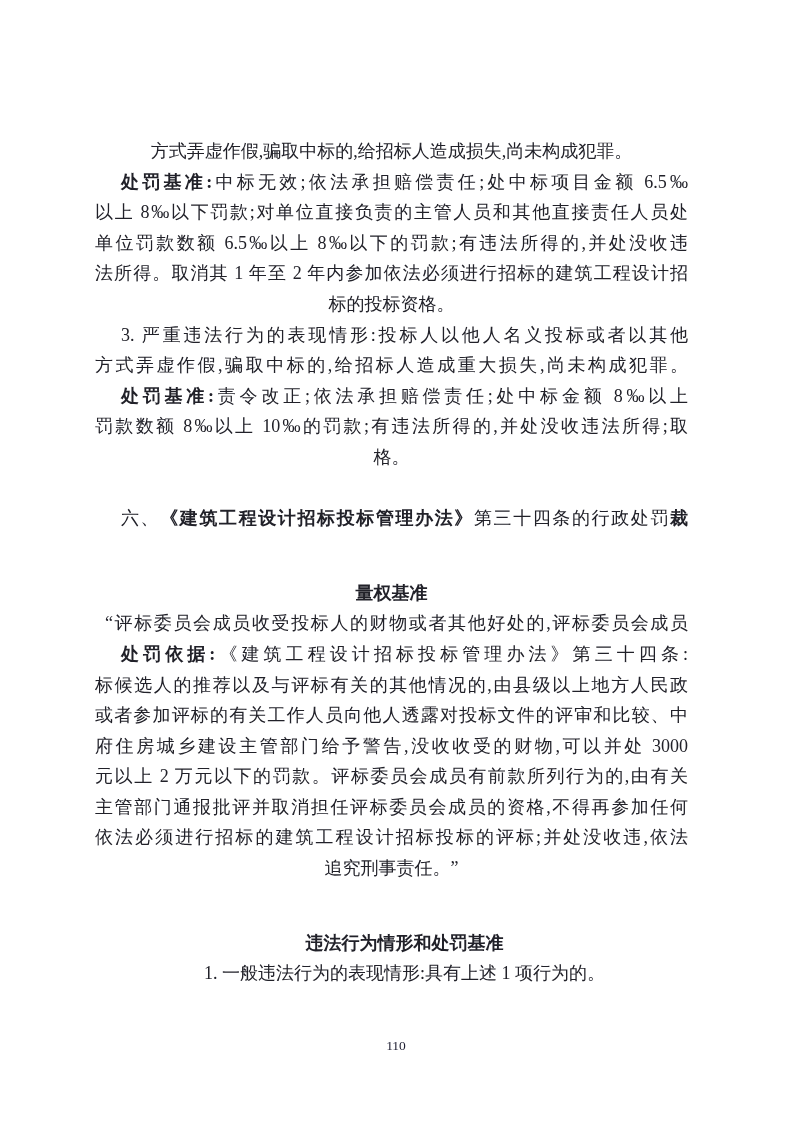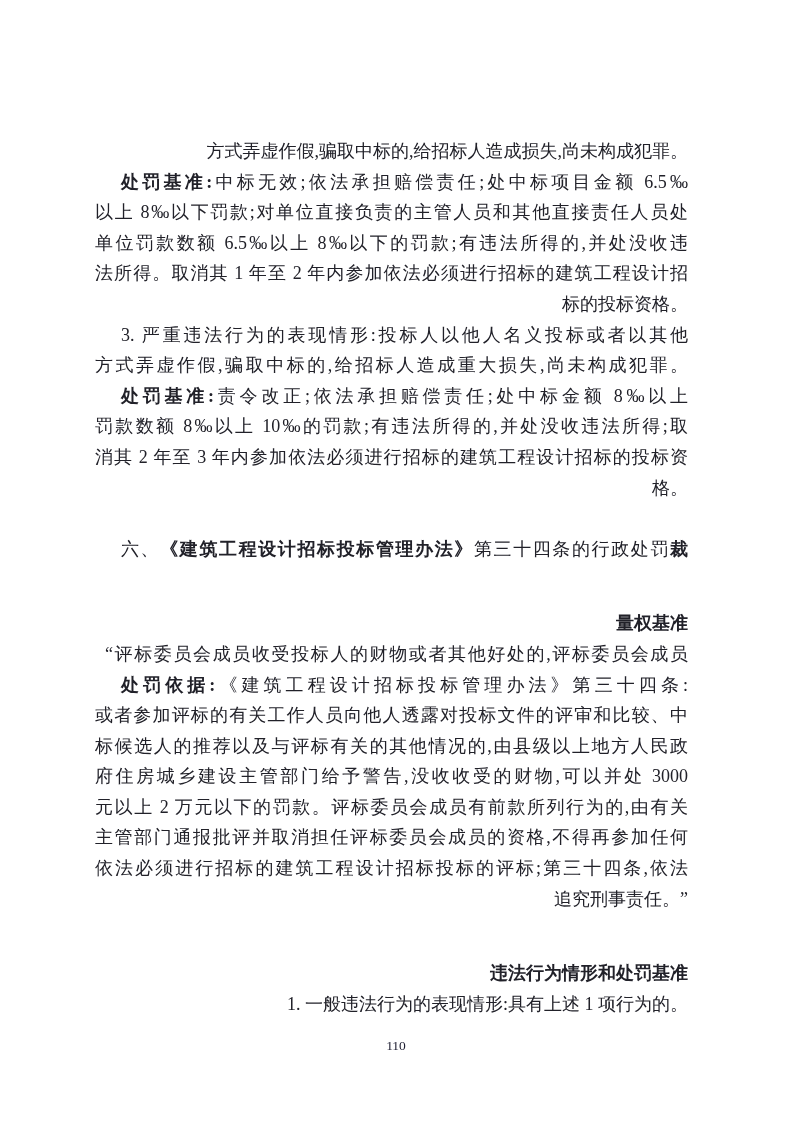--- a/index.html
+++ b/index.html
@@ -19,21 +19,21 @@
     position: absolute;
     left: 95px;
     top: 136px;
     width: 593px;
   }
   .line {
     font-size: 18px;
     line-height: 30.6px;
     height: 30.6px;
     margin: 0;
-    text-align: right;
+    text-align: center;
     white-space: normal;
   }
   .fill {
     text-align: justify;
     text-align-last: justify;
   }
   .ind  { text-indent: 26px; }
   .qind { text-indent: 10px; }
   .b    { font-weight: bold; margin-top: 44px; }
   .spacer { height: 30.6px; }
@@ -68,45 +68,44 @@
 
   <p class="line ind fill"><span>3. 严重违法行为的表现情形:投标人以他人名义投标或者以其他</span></p>
 
   <p class="line fill"><span>方式弄虚作假,骗取中标的,给招标人造成重大损失,尚未构成犯罪。</span></p>
 
   <p class="line ind fill"><span class="b">处罚基准:</span><span>责令改正;依法承担赔偿责任;处中标金额 8‰以上</span></p>
 
 
   <p class="line fill"><span>罚款数额 8‰以上 10‰的罚款;有违法所得的,并处没收违法所得;取</span></p>
 
-  <p class="line fill"><span>消其 2 年至 3 年内参加依法必须进行招标的建筑工程设计招标的投标资</span></p>
 
   <p class="line"><span>格。</span></p>
 
   <div class="spacer"></div>
 
   <p class="line ind fill"><span>六、</span><span class="b">《建筑工程设计招标投标管理办法》</span><span>第三十四条的行政处罚</span><span class="b">裁</span></p>
 
   <p class="line b"><span>量权基准</span></p>
 
   <p class="line qind fill"><span>“评标委员会成员收受投标人的财物或者其他好处的,评标委员会成员</span></p>
 
   <p class="line ind fill"><span class="b">处罚依据:</span><span>《建筑工程设计招标投标管理办法》第三十四条:</span></p>
 
+  <p class="line fill"><span>标候选人的推荐以及与评标有关的其他情况的,由县级以上地方人民政</span></p>
+
   <p class="line fill"><span>或者参加评标的有关工作人员向他人透露对投标文件的评审和比较、中</span></p>
-
-  <p class="line fill"><span>标候选人的推荐以及与评标有关的其他情况的,由县级以上地方人民政</span></p>
 
   <p class="line fill"><span>府住房城乡建设主管部门给予警告,没收收受的财物,可以并处 3000</span></p>
 
   <p class="line fill"><span>元以上 2 万元以下的罚款。评标委员会成员有前款所列行为的,由有关</span></p>
 
   <p class="line fill"><span>主管部门通报批评并取消担任评标委员会成员的资格,不得再参加任何</span></p>
 
-  <p class="line fill"><span>依法必须进行招标的建筑工程设计招标投标的评标;第三十四条,依法</span></p>
+  <p class="line fill"><span>依法必须进行招标的建筑工程设计招标投标的评标;并处没收违,依法</span></p>
 
   <p class="line"><span>追究刑事责任。”</span></p>
 
   <p class="line ind b"><span>违法行为情形和处罚基准</span></p>
 
   <p class="line ind"><span>1. 一般违法行为的表现情形:具有上述 1 项行为的。</span></p>
 
 </div>
 
 <div class="pagenum">110</div>

